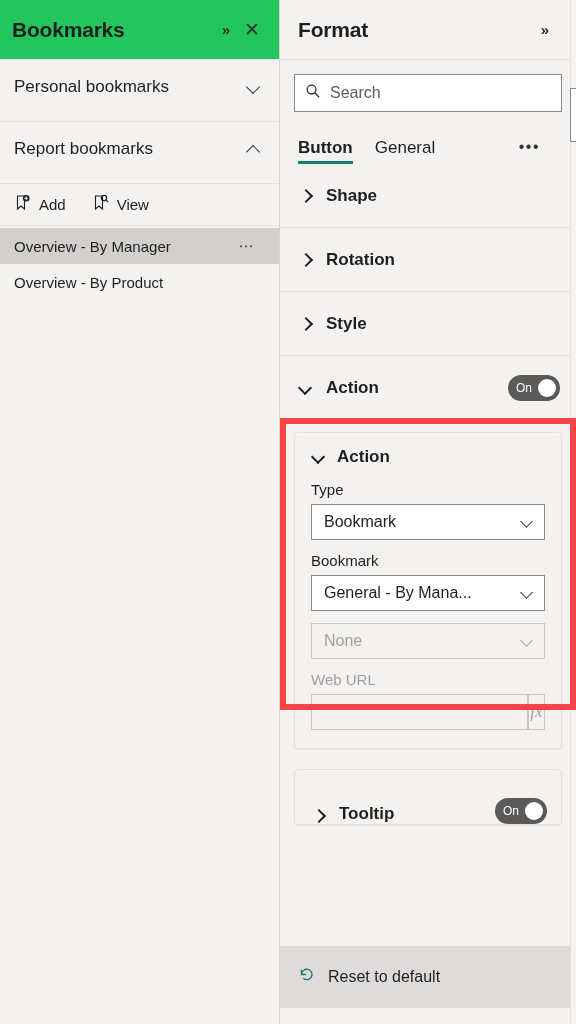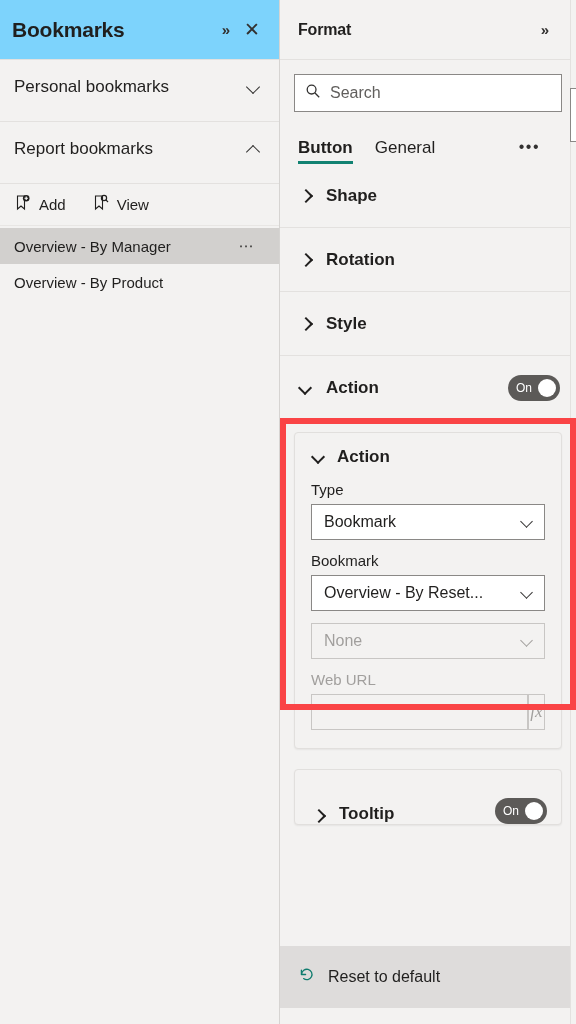--- a/index.html
+++ b/index.html
@@ -24,21 +24,21 @@
     border-right: 1px solid #d6d4d2;
     display: flex;
     flex-direction: column;
   }
   .bm-header {
     height: 60px;
     display: flex;
     align-items: center;
     padding: 0 14px 0 12px;
     border-bottom: 1px solid #e3e1df;
-    background: #7dd3fc;
+    background: #22c55e;
   }
   .bm-title {
     font-size: 21px;
     font-weight: 700;
     color: #201f1e;
     letter-spacing: -0.2px;
     flex: 1;
   }
   .icon-btn {
     width: 26px; height: 26px;
@@ -129,21 +129,21 @@
   }
   .fmt-header {
     height: 60px;
     display: flex;
     align-items: center;
     padding: 0 18px 0 18px;
     border-bottom: 1px solid #e3e1df;
   }
   .fmt-title {
     flex: 1;
-    font-size: 16px;
+    font-size: 21px;
     font-weight: 700;
     color: #201f1e;
     letter-spacing: -0.2px;
   }
 
   .search-wrap { padding: 14px 14px 10px 14px; }
   .search-box {
     height: 38px;
     background: #ffffff;
     border: 1px solid #8a8886;
@@ -524,21 +524,21 @@
           <label class="field-label">Type</label>
           <div class="dd">
             <span class="dd-val">Bookmark</span>
             <span class="dd-chev"></span>
           </div>
         </div>
 
         <div class="field">
           <label class="field-label">Bookmark</label>
           <div class="dd">
-            <span class="dd-val">Overview - By Reset...</span>
+            <span class="dd-val">General - By Mana...</span>
             <span class="dd-chev"></span>
           </div>
         </div>
 
         <div class="field">
           <div class="dd dim">
             <span class="dd-val">None</span>
             <span class="dd-chev"></span>
           </div>
         </div>

